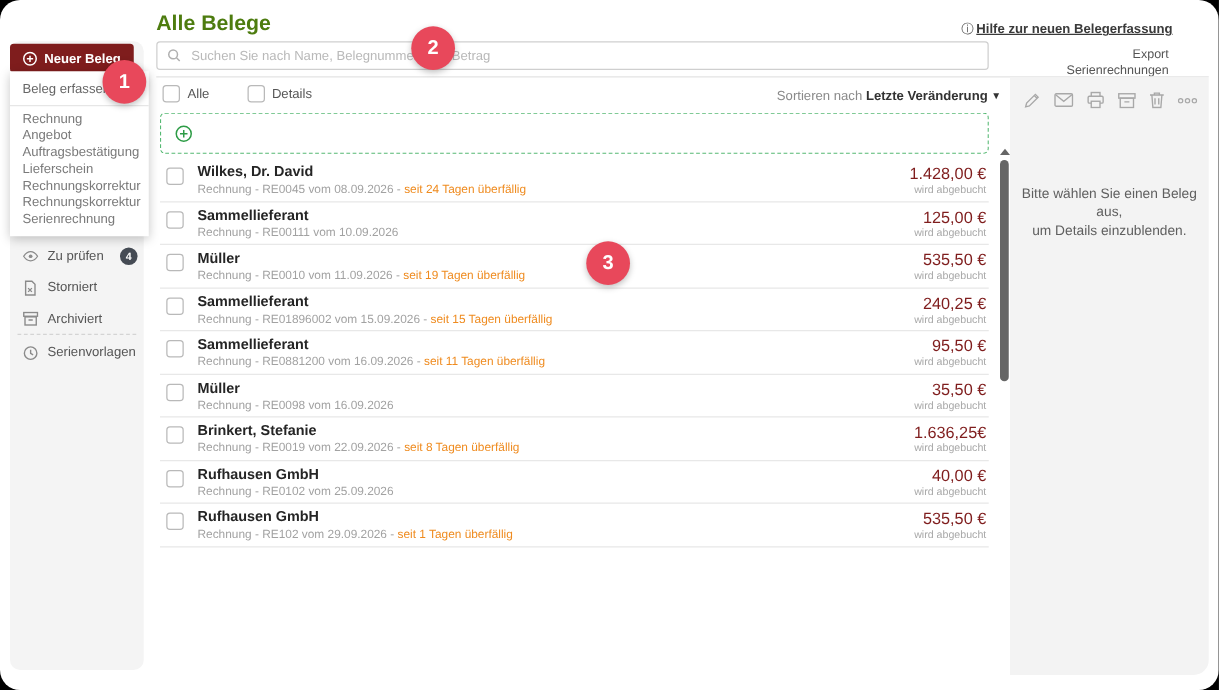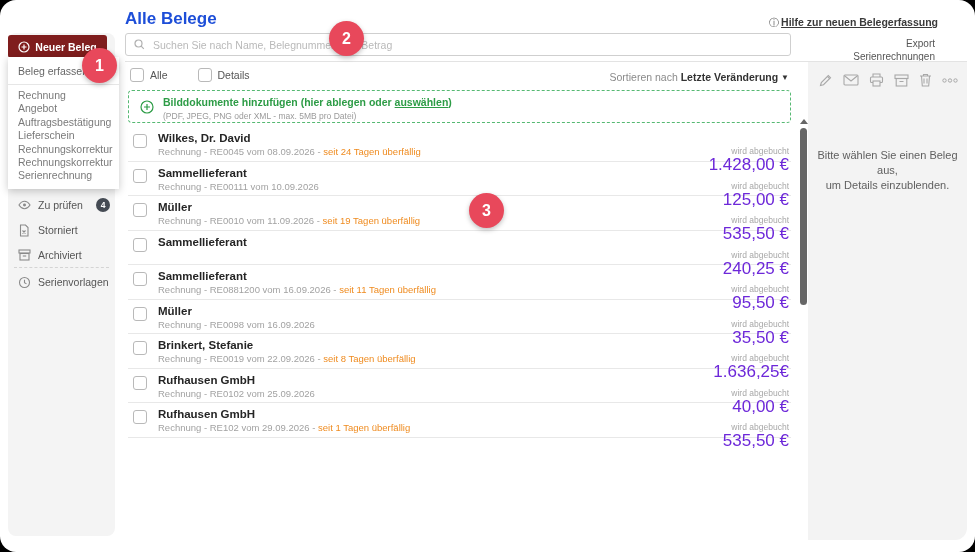--- a/index.html
+++ b/index.html
@@ -14,54 +14,54 @@
   .dd-sep{height:1px;background:#e6e6e6;margin:0 0 4px 0;}
   .dd-item{font-size:10.5px;color:#7a7a7a;padding:0 14px 0 10px;line-height:13.4px;cursor:pointer;}
   .nav-item{position:absolute;left:8px;width:107px;height:24px;display:flex;align-items:center;gap:7px;padding-left:10px;box-sizing:border-box;
     font-size:10.5px;color:#555;cursor:pointer;}
   .nav-icon{width:13px;height:13px;flex:0 0 13px;display:flex;align-items:center;}
   .badge{position:absolute;right:5px;top:50%;transform:translateY(-50%);min-width:14px;height:14px;border-radius:8px;background:#454b54;
     color:#fff;font-size:8.5px;font-weight:bold;display:flex;align-items:center;justify-content:center;padding:0 2px;box-sizing:border-box;}
   .nav-sep{position:absolute;left:14px;top:267px;width:95px;border-top:1px dashed #d4d4d4;}
 
   
-  .page-title{position:absolute;left:125px;top:9px;font-size:17px;font-weight:bold;color:#1d4ed8;text-align:right;}
+  .page-title{position:absolute;left:125px;top:9px;font-size:17px;font-weight:bold;color:#4d7c0f;text-align:right;}
   .search-box{position:absolute;left:125px;top:33px;width:666px;height:23px;border:1px solid #cfcfcf;border-radius:3px;background:#fff;
     display:flex;align-items:center;box-sizing:border-box;padding-left:8px;gap:6px;}
   .search-box input{border:none;outline:none;flex:1;font-size:10.5px;color:#555;font-family:"Liberation Sans",sans-serif;background:transparent;}
   .search-box input::placeholder{color:#b9b9b9;}
   .help-link{position:absolute;right:37px;top:16px;font-size:10.5px;font-weight:bold;color:#3a3a3a;text-decoration:underline;cursor:pointer;}
   .help-ico{font-weight:normal;font-size:10px;color:#555;margin-right:2px;text-decoration:none;display:inline-block;}
   .small-links{position:absolute;right:40px;top:37px;text-align:right;font-size:10px;line-height:13px;color:#555;}
   .small-links span{display:block;cursor:pointer;}
   .hdr-divider{position:absolute;left:125px;top:61px;width:842px;height:1px;background:#e3e3e3;}
 
   
   .cb{display:inline-block;width:14px;height:14px;border:1px solid #b9b9b9;border-radius:3px;background:#fff;box-sizing:border-box;cursor:pointer;}
   .list-toolbar{position:absolute;left:130px;top:68px;display:flex;align-items:center;gap:6px;font-size:10.5px;color:#555;}
   .list-toolbar .gap{width:18px;}
-  .sort-ctl{position:absolute;right:186px;top:71px;font-size:10.5px;color:#8a8a8a;cursor:pointer;padding-left:12px;}
+  .sort-ctl{position:absolute;right:174px;top:71px;font-size:10.5px;color:#8a8a8a;cursor:pointer;padding-left:12px;}
   .sort-ctl b{color:#333;}
   .sort-caret{color:#333;font-size:8px;vertical-align:1px;}
 
   
   .dropzone{position:absolute;left:128px;top:90px;width:663px;height:33px;border:1px dashed #56b973;border-radius:4px;box-sizing:border-box;
     display:flex;align-items:center;gap:9px;padding-left:11px;cursor:pointer;}
   .dz-text .l1{font-size:10.5px;font-weight:bold;color:#2d9c46;}
   .dz-text .l1 u{cursor:pointer;}
   .dz-text .l2{font-size:8.5px;color:#9a9a9a;margin-top:1px;}
 
   
   .rows{position:absolute;left:128px;top:127px;width:663px;}
   .row{position:relative;height:34.5px;border-bottom:1px solid #e8e8e8;box-sizing:border-box;}
   .row .cb{position:absolute;left:5px;top:7px;}
   .row-name{position:absolute;left:30px;top:5px;font-size:11.5px;font-weight:bold;color:#252525;}
   .row-meta{position:absolute;left:30px;top:19px;font-size:9.5px;color:#a2a2a2;white-space:nowrap;}
   .row-meta .overdue{color:#ef8b1f;}
-  .row-amount{position:absolute;right:2px;top:4px;font-size:17px;color:#6d28d9;margin-top:24px;}
+  .row-amount{position:absolute;right:2px;top:4px;font-size:13px;color:#7f1d1d;}
   .row-status{position:absolute;right:2px;top:19px;font-size:8.5px;color:#a8a8a8;}
 
   
   .right-panel{position:absolute;left:808px;top:62px;width:159px;height:478px;background:#f3f3f3;border-radius:0 0 12px 0;}
   .panel-toolbar{position:absolute;left:10px;top:8px;width:140px;height:20px;display:flex;align-items:center;justify-content:space-between;}
   .ptool{cursor:pointer;display:flex;align-items:center;}
   .panel-msg{position:absolute;left:0;top:86px;width:100%;text-align:center;font-size:11px;color:#5f5f5f;line-height:15px;}
 
   
   .sb-arrow{position:absolute;left:800px;top:119px;width:0;height:0;border-left:4px solid transparent;border-right:4px solid transparent;border-bottom:5px solid #666;}
@@ -192,24 +192,20 @@
     <span class="sort-caret">▼</span>
   </div>
 
   <div class="dropzone">
     <span>
       <svg width="14" height="14" viewBox="0 0 14 14">
           <circle cx="7" cy="7" r="6" fill="none" stroke="#2d9c46" stroke-width="1.2"></circle>
           <path d="M7 4v6M4 7h6" stroke="#2d9c46" stroke-width="1.2"></path>
         </svg>
     </span>
-    <span class="dz-text">
-      <span class="l1"><span>Bilddokumente hinzufügen (hier ablegen oder </span><u>auswählen</u><span>)</span></span>
-      <span class="l2" style="display:block;">(PDF, JPEG, PNG oder XML - max. 5MB pro Datei)</span>
-    </span>
   </div>
 
   <div class="rows">
     <div class="row">
       <span class="cb"></span>
       <div class="row-name">Wilkes, Dr. David</div>
       <div class="row-meta"><span class="meta-text">Rechnung - RE0045 vom 08.09.2026 - </span><span class="overdue">seit 24 Tagen überfällig</span></div>
       <div class="row-amount">1.428,00 €</div>
       <div class="row-status">wird abgebucht</div>
     </div>
@@ -226,20 +222,21 @@
       <span class="cb"></span>
       <div class="row-name">Müller</div>
       <div class="row-meta"><span class="meta-text">Rechnung - RE0010 vom 11.09.2026 - </span><span class="overdue">seit 19 Tagen überfällig</span></div>
       <div class="row-amount">535,50 €</div>
       <div class="row-status">wird abgebucht</div>
     </div>
 
     <div class="row">
       <span class="cb"></span>
       <div class="row-name">Sammellieferant</div>
+      <div class="row-meta"><span class="meta-text">Rechnung - RE01896002 vom 15.09.2026 - </span><span class="overdue">seit 15 Tagen überfällig</span></div>
       <div class="row-amount">240,25 €</div>
       <div class="row-status">wird abgebucht</div>
     </div>
 
     <div class="row">
       <span class="cb"></span>
       <div class="row-name">Sammellieferant</div>
       <div class="row-meta"><span class="meta-text">Rechnung - RE0881200 vom 16.09.2026 - </span><span class="overdue">seit 11 Tagen überfällig</span></div>
       <div class="row-amount">95,50 €</div>
       <div class="row-status">wird abgebucht</div>

